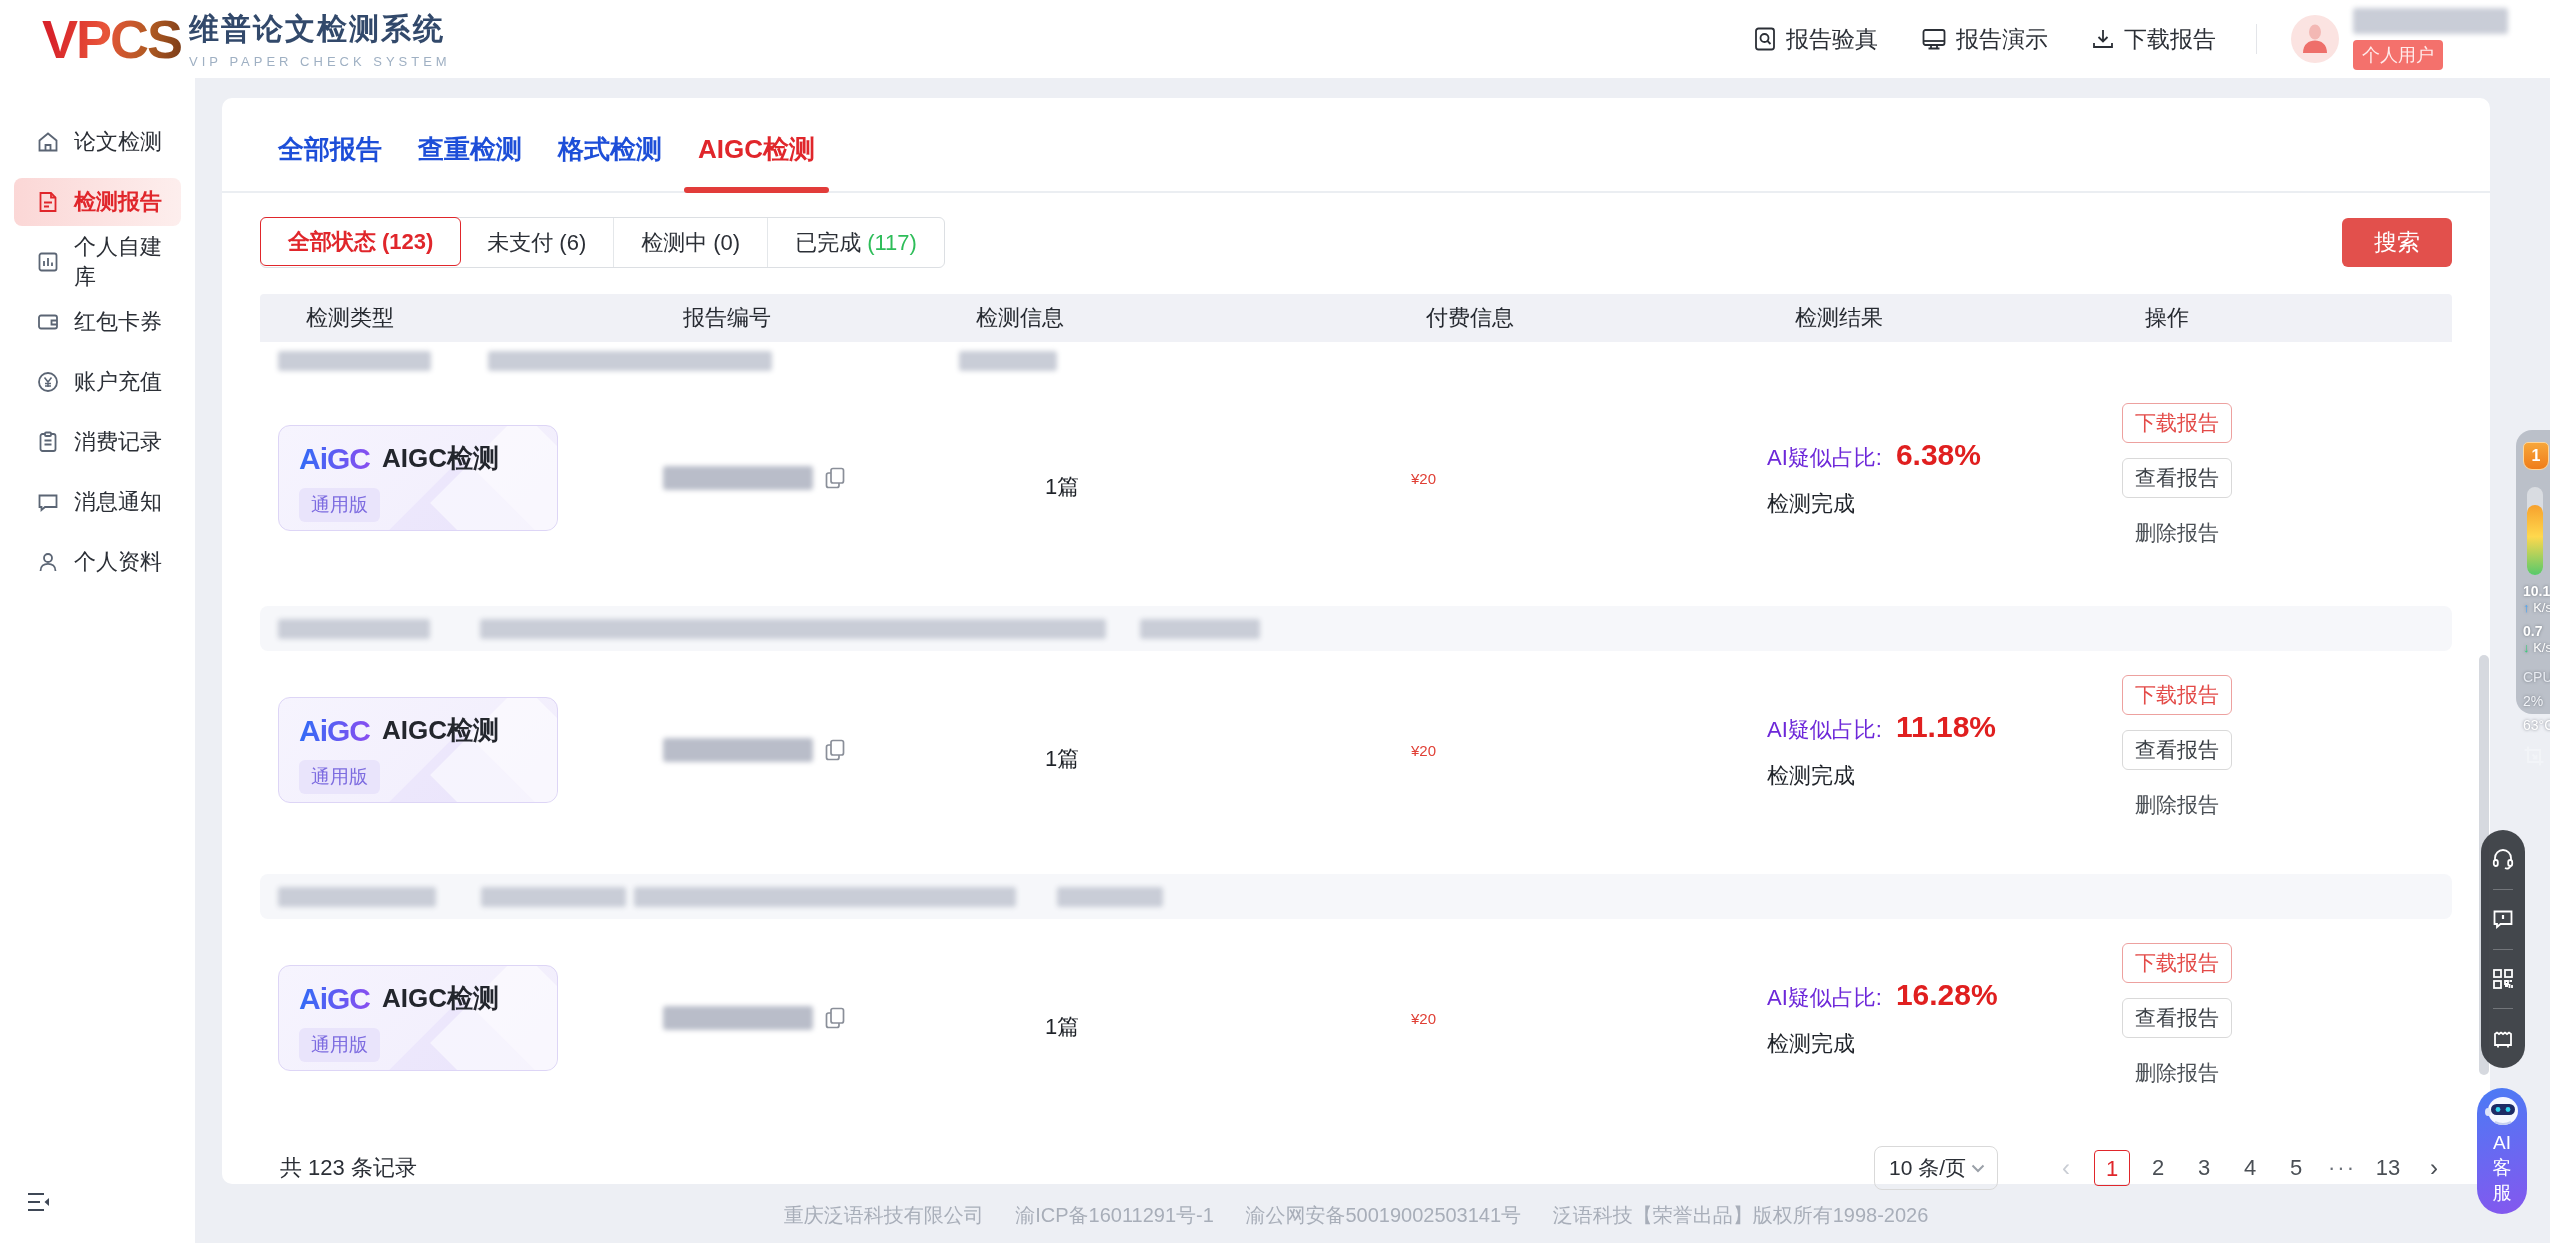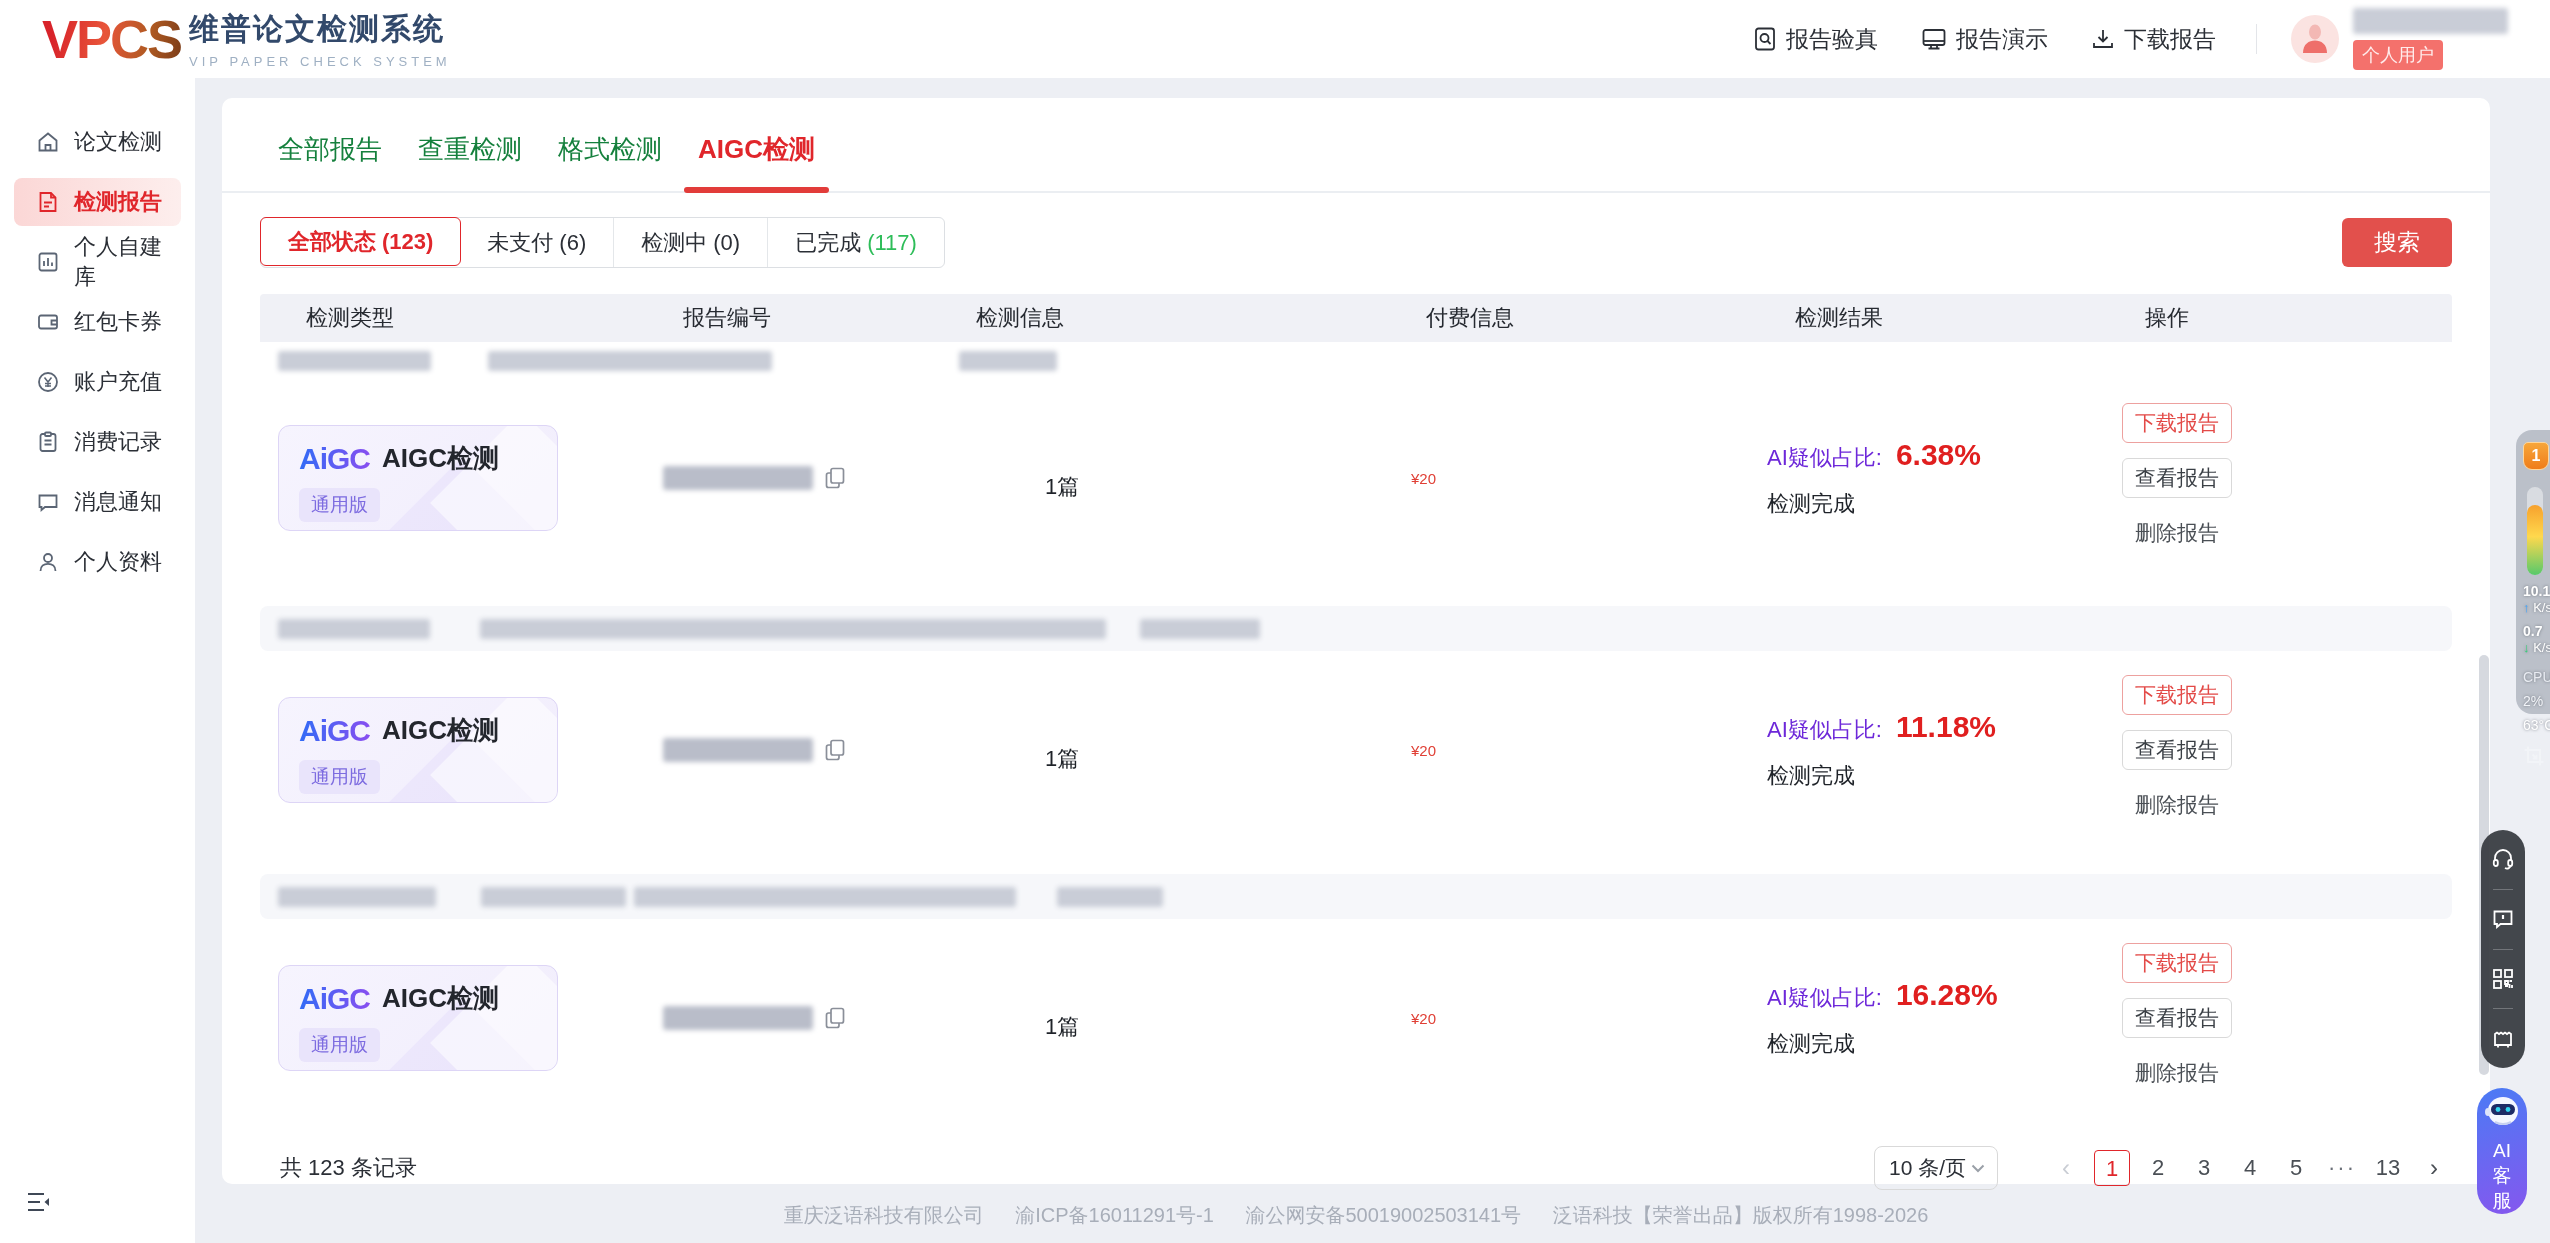--- a/index.html
+++ b/index.html
@@ -54,21 +54,21 @@
   .side-item.active .s-icon { color:#e0262b; }
   .collapse-btn { position:absolute; left:26px; bottom:30px; color:#3f4856; cursor:pointer; }
 
   
   .main-card {
     position:absolute; left:222px; top:98px; width:2268px; height:1086px;
     background:#fff; border-radius:10px;
   }
 
   .tabs { display:flex; gap:36px; padding:34px 38px 0 56px; border-bottom:2px solid #ebeef2; }
-  .tab { font-size:26px; color:#15803d; padding-bottom:24px; position:relative; cursor:pointer; }
+  .tab { font-size:26px; color:#1d4ed8; padding-bottom:24px; position:relative; cursor:pointer;font-weight:bold; }
   .tab.active { color:#e0262b; font-weight:700; }
   .tab.active::after {
     content:""; position:absolute; left:-14px; right:-14px; bottom:-2px;
     height:6px; background:#e23c3a; border-radius:3px;
   }
 
   .filter-row { display:flex; justify-content:space-between; align-items:center; margin:24px 38px 0 38px; }
   .seg-group { display:inline-flex; border:1px solid #dcdfe3; border-radius:6px; background:#fff; }
   .seg { padding:0 27px; height:49px; display:flex; align-items:center; gap:6px; font-size:22px; color:#2b2f36; border-right:1px solid #e4e7ea; cursor:pointer; white-space:nowrap; }
   .seg:last-child { border-right:none; }
@@ -170,21 +170,21 @@
     display:flex; flex-direction:column; align-items:center; justify-content:space-evenly;
   }
   .rail-sep { width:20px; height:1px; background:rgba(255,255,255,.25); }
   .rail-icon { color:#fff; cursor:pointer; }
 
   .ai-service {
     position:absolute; left:2477px; top:1088px; width:50px; height:126px; border-radius:25px;
     background:linear-gradient(165deg,#4b7bf5,#8557ee); z-index:16;
     display:flex; flex-direction:column; align-items:center; padding-top:8px; cursor:pointer;
   }
-  .ai-label { color:#fff; font-size:19px; line-height:25px; margin-top:10px; text-align:center; }
+  .ai-label { color:#fff; font-size:19px; line-height:25px; margin-top:2px; text-align:center; }
 </style>
 </head>
 <body>
 
 <div class="top-header">
   <div class="brand">
     <div class="brand-logo">VPCS</div>
     <div class="brand-names">
       <div class="brand-title">维普论文检测系统</div>
       <div class="brand-sub">VIP PAPER CHECK SYSTEM</div>

